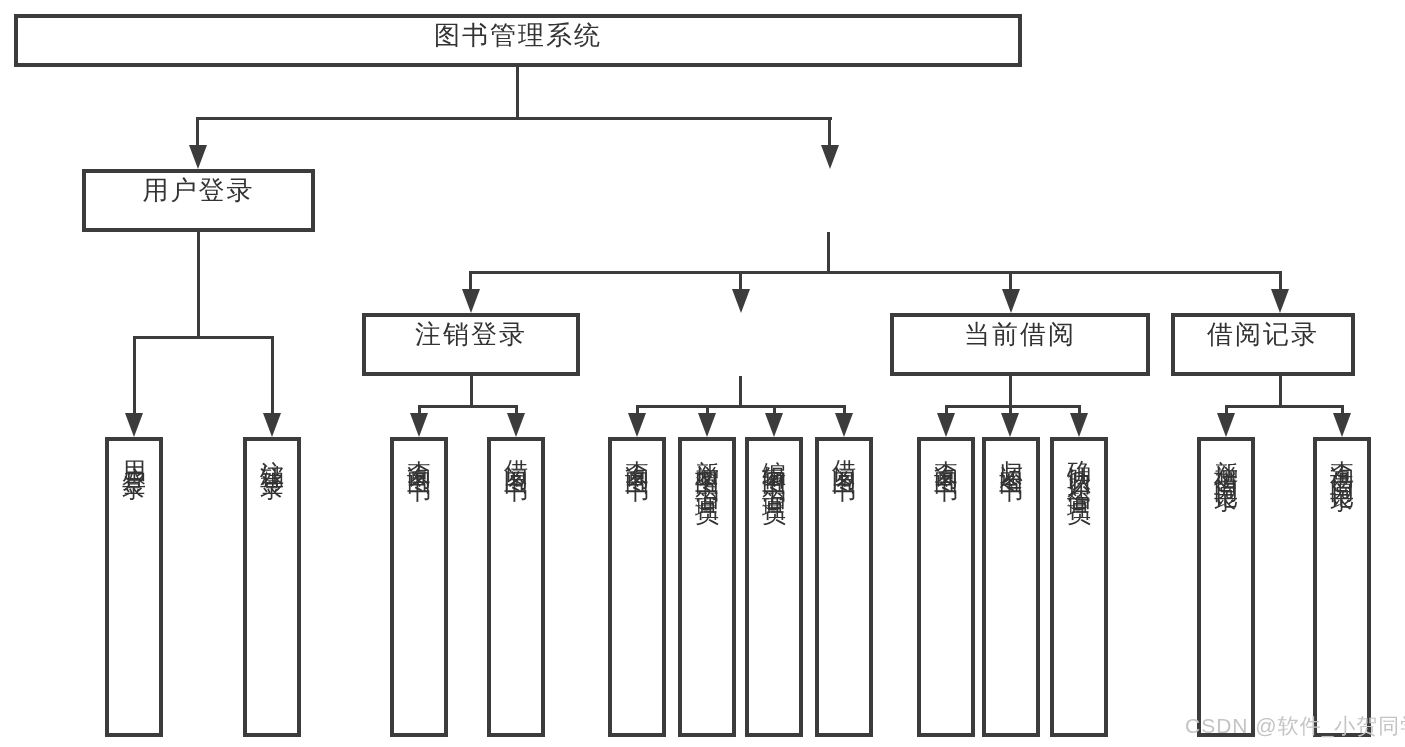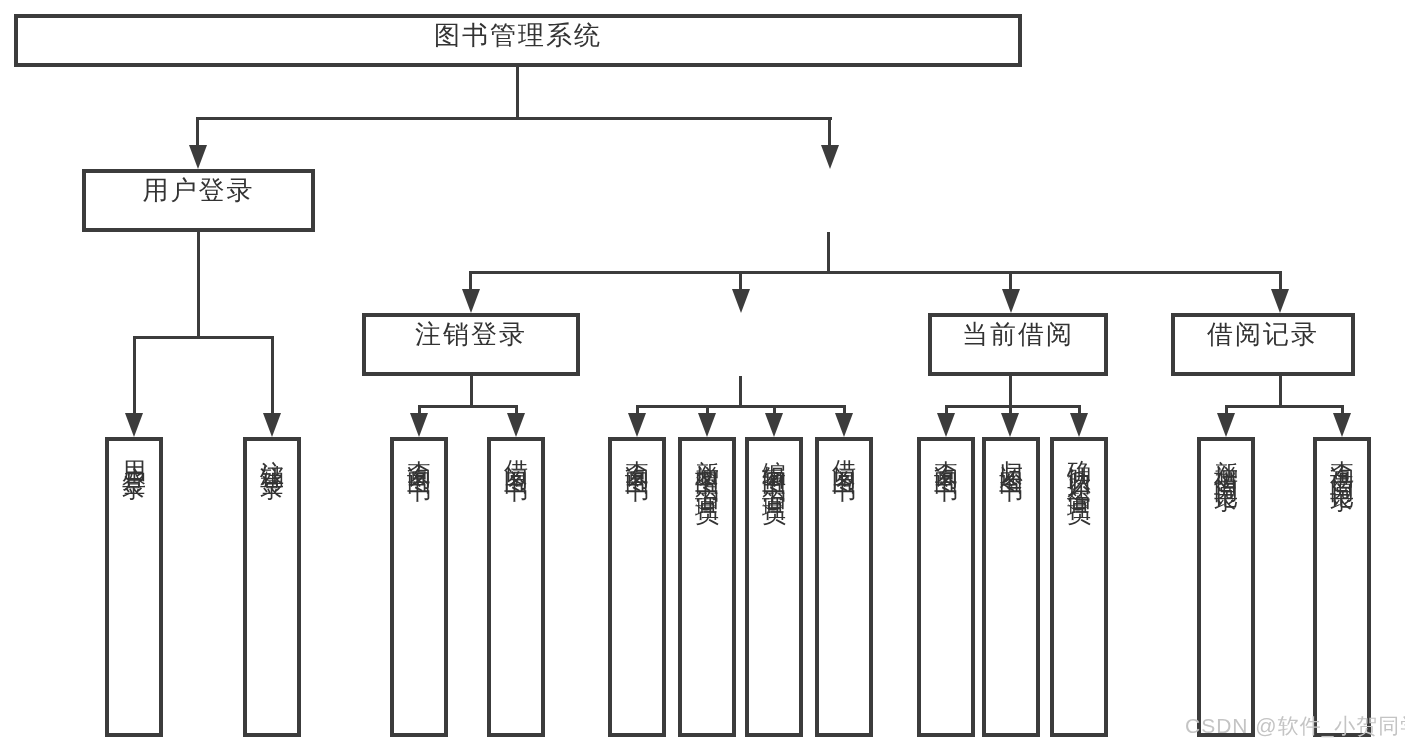--- a/index.html
+++ b/index.html
@@ -98,21 +98,21 @@
   <div class="line" style="left:739px; top:271px; width:3px; height:20px;"></div>
   <div class="arrow" style="left:732px; top:289px;"></div>
   <div class="line" style="left:1009px; top:271px; width:3px; height:20px;"></div>
   <div class="arrow" style="left:1002px; top:289px;"></div>
   <div class="line" style="left:1279px; top:271px; width:3px; height:20px;"></div>
   <div class="arrow" style="left:1271px; top:289px;"></div>
 
   <div class="node node-h" style="left:362px; top:313px; width:218px; height:63px;">
     <span>注销登录</span>
   </div>
-  <div class="node node-h" style="left:928px; top:313px; width:180px; height:63px;">
+  <div class="node node-h" style="left:890px; top:313px; width:260px; height:63px;">
     <span>当前借阅</span>
   </div>
   <div class="node node-h" style="left:1171px; top:313px; width:184px; height:63px;">
     <span>借阅记录</span>
   </div>
 
   <div class="line" style="left:470px; top:376px; width:3px; height:29px;"></div>
   <div class="line" style="left:418px; top:405px; width:100px; height:3px;"></div>
   <div class="line" style="left:418px; top:405px; width:3px; height:10px;"></div>
   <div class="arrow" style="left:410px; top:413px;"></div>

